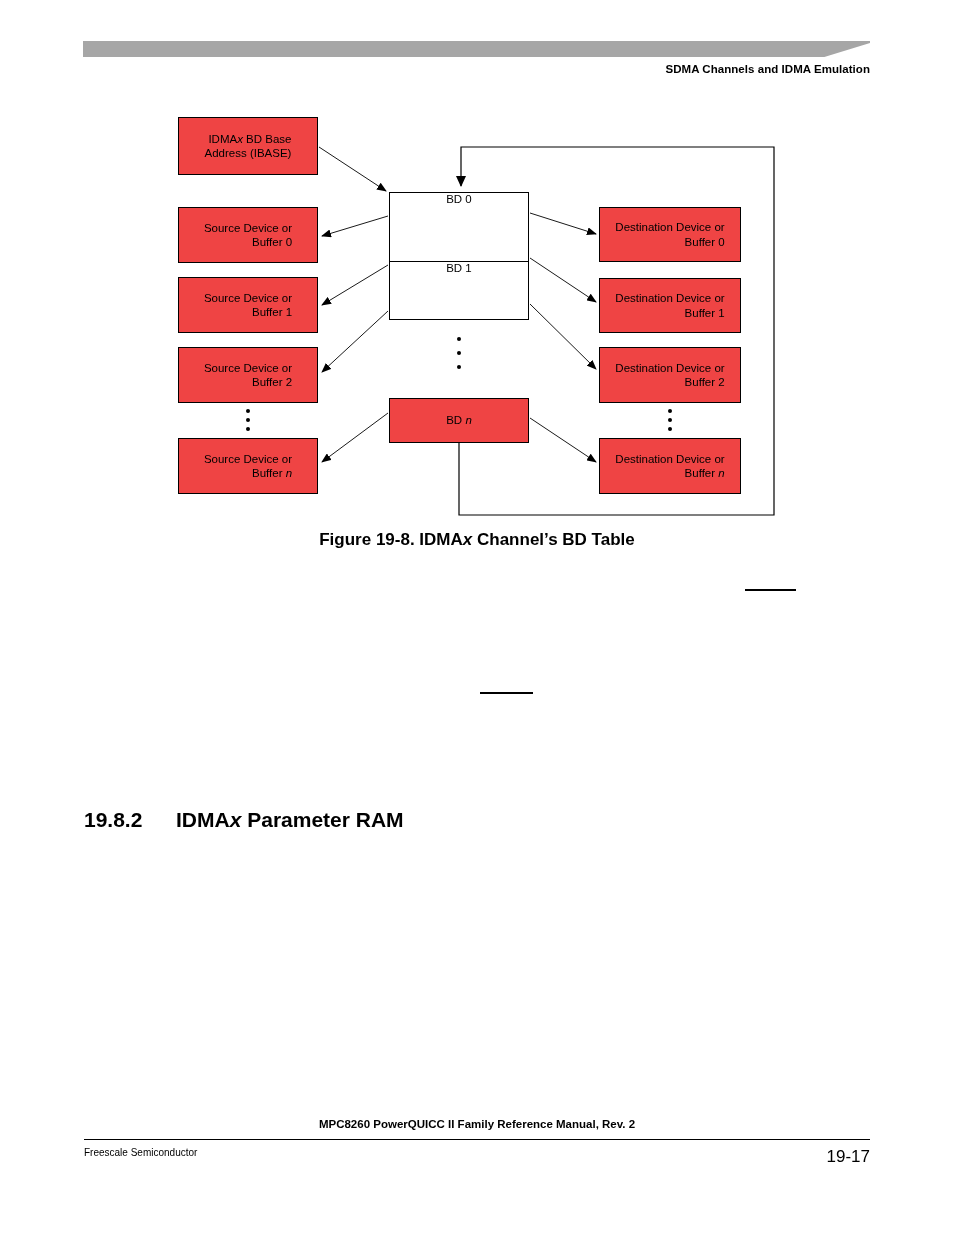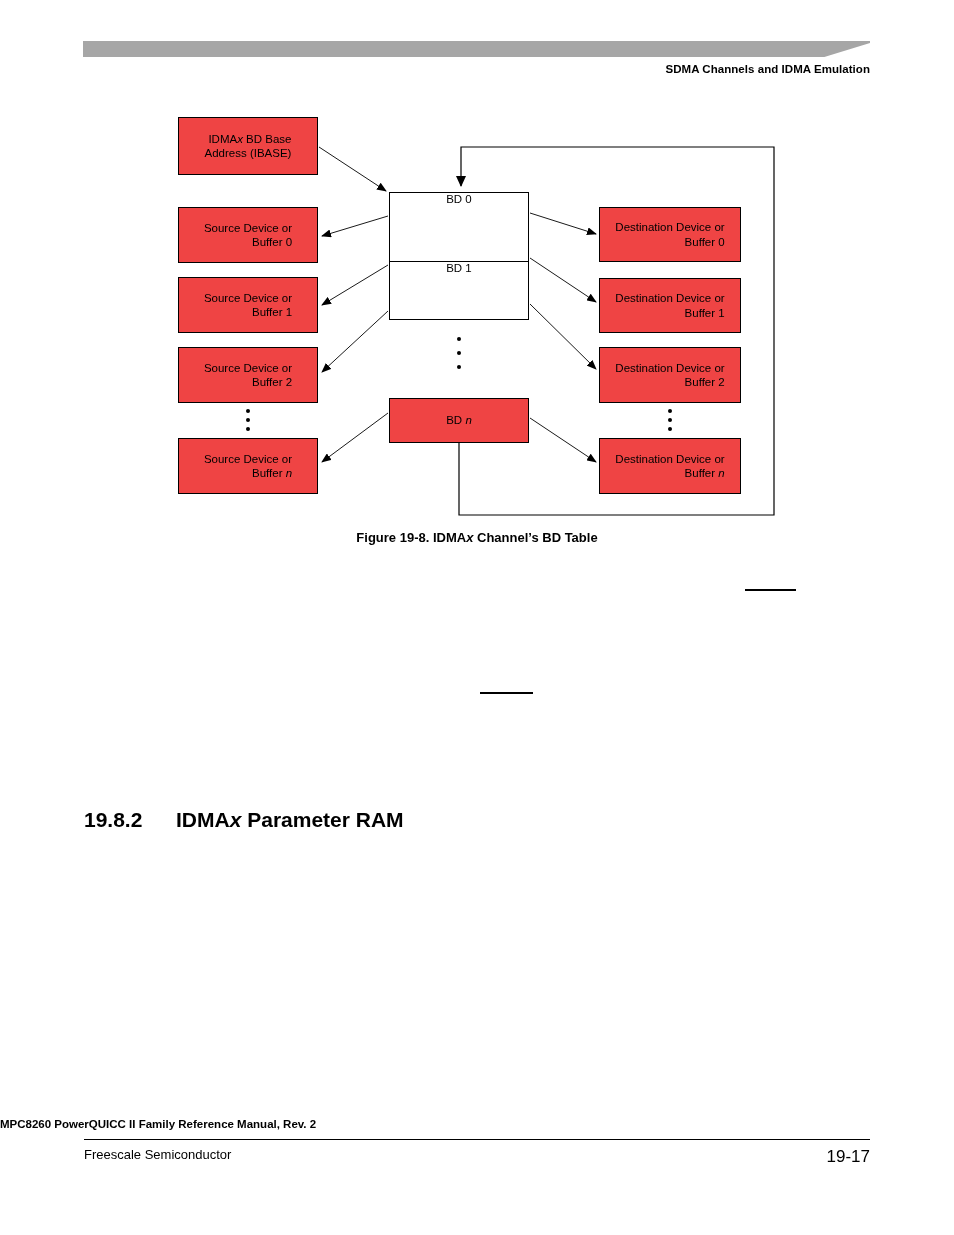--- a/index.html
+++ b/index.html
@@ -119,21 +119,21 @@
     pointer-events: none;
   }
 
   
   #fig-caption {
     position: absolute;
     left: 0;
     top: 530px;
     width: 954px;
     text-align: center;
-    font-size: 13px;
+    font-size: 17px;
     font-weight: bold;
   }
 
   
   .stray-rule {
     position: absolute;
     height: 1.6px;
     background: #000;
   }
 
@@ -147,37 +147,37 @@
     white-space: nowrap;
   }
   #section-heading .num { display: inline-block; width: 92px; }
 
   
   #footer-title {
     position: absolute;
     left: 0;
     top: 1118px;
     width: 954px;
-    text-align: left;
+    text-align: center;
     font-size: 11.5px;
     font-weight: bold;
   }
   #footer-rule {
     position: absolute;
     left: 84px;
     top: 1139px;
     width: 786px;
     height: 1.4px;
     background: #000;
   }
   #footer-left {
     position: absolute;
     left: 84px;
     top: 1147px;
-    font-size: 13px;
+    font-size: 10px;
   }
   #footer-right {
     position: absolute;
     right: 84px;
     top: 1147px;
     font-size: 17px;
   }
 </style>
 </head>
 <body>

